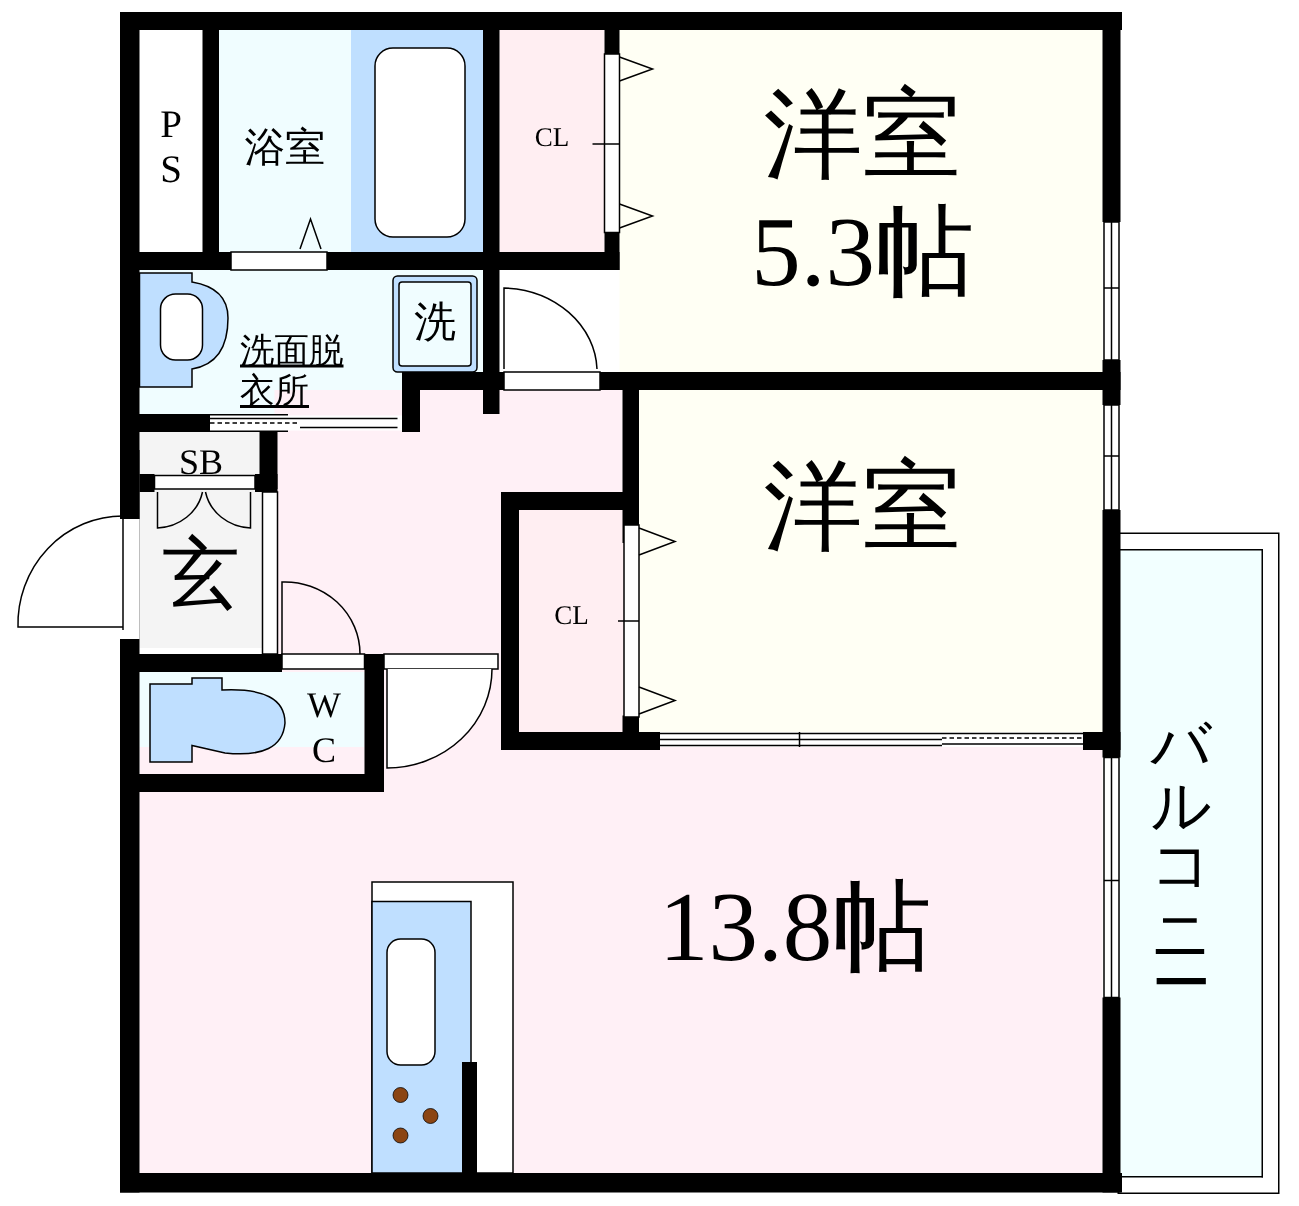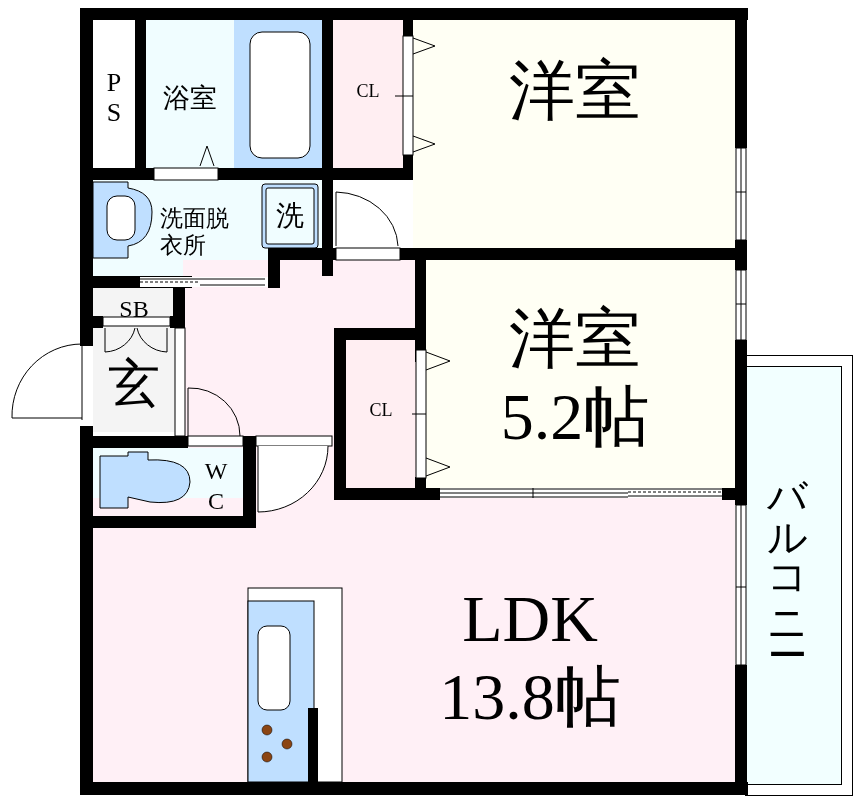--- a/index.html
+++ b/index.html
@@ -152,34 +152,33 @@
 <span class="abs" style="left:12px;top:344px;width:70px;height:76px;"></span>
 
 <div class="lbl" style="left:97px;top:68px;width:34px;font-size:26px;line-height:30px;">
   <div>P</div>
   <div>S</div>
 </div>
 <div class="lbl" style="left:150px;top:85px;width:80px;font-size:27px;">浴室</div>
 <div class="lbl mid" style="left:336px;top:82px;width:64px;">CL</div>
 <div class="lbl big" style="left:460px;top:52px;width:230px;">
   <div>洋室</div>
+  <div>5.3帖</div>
 </div>
-<div class="lbl" style="left:160px;top:205px;width:90px;font-size:23px;line-height:27px;text-align:left;">
+<div class="lbl" style="left:160px;top:220px;width:90px;font-size:23px;line-height:27px;text-align:left;text-decoration:underline;">
   <div>洗面脱</div>
   <div>衣所</div>
 </div>
 <div class="lbl" style="left:266px;top:202px;width:48px;font-size:28px;">洗</div>
 <div class="lbl" style="left:103px;top:297px;width:62px;font-size:24px;">SB</div>
 <div class="lbl" style="left:96px;top:358px;width:76px;font-size:52px;">玄</div>
 <div class="lbl" style="left:198px;top:456px;width:36px;font-size:24px;line-height:30px;">
   <div>W</div>
   <div>C</div>
 </div>
 <div class="lbl mid" style="left:348px;top:401px;width:66px;">CL</div>
 <div class="lbl big" style="left:460px;top:300px;width:230px;">
   <div>洋室</div>
-  <div>5.2帖</div>
 </div>
 <div class="lbl big" style="left:400px;top:580px;width:260px;">
-  <div>LDK</div>
   <div>13.8帖</div>
 </div>
 <div class="lbl" style="left:770px;top:452px;width:40px;font-size:40px;line-height:46px;writing-mode:vertical-rl;white-space:normal;">バルコニー</div>
 
 </body></html>

